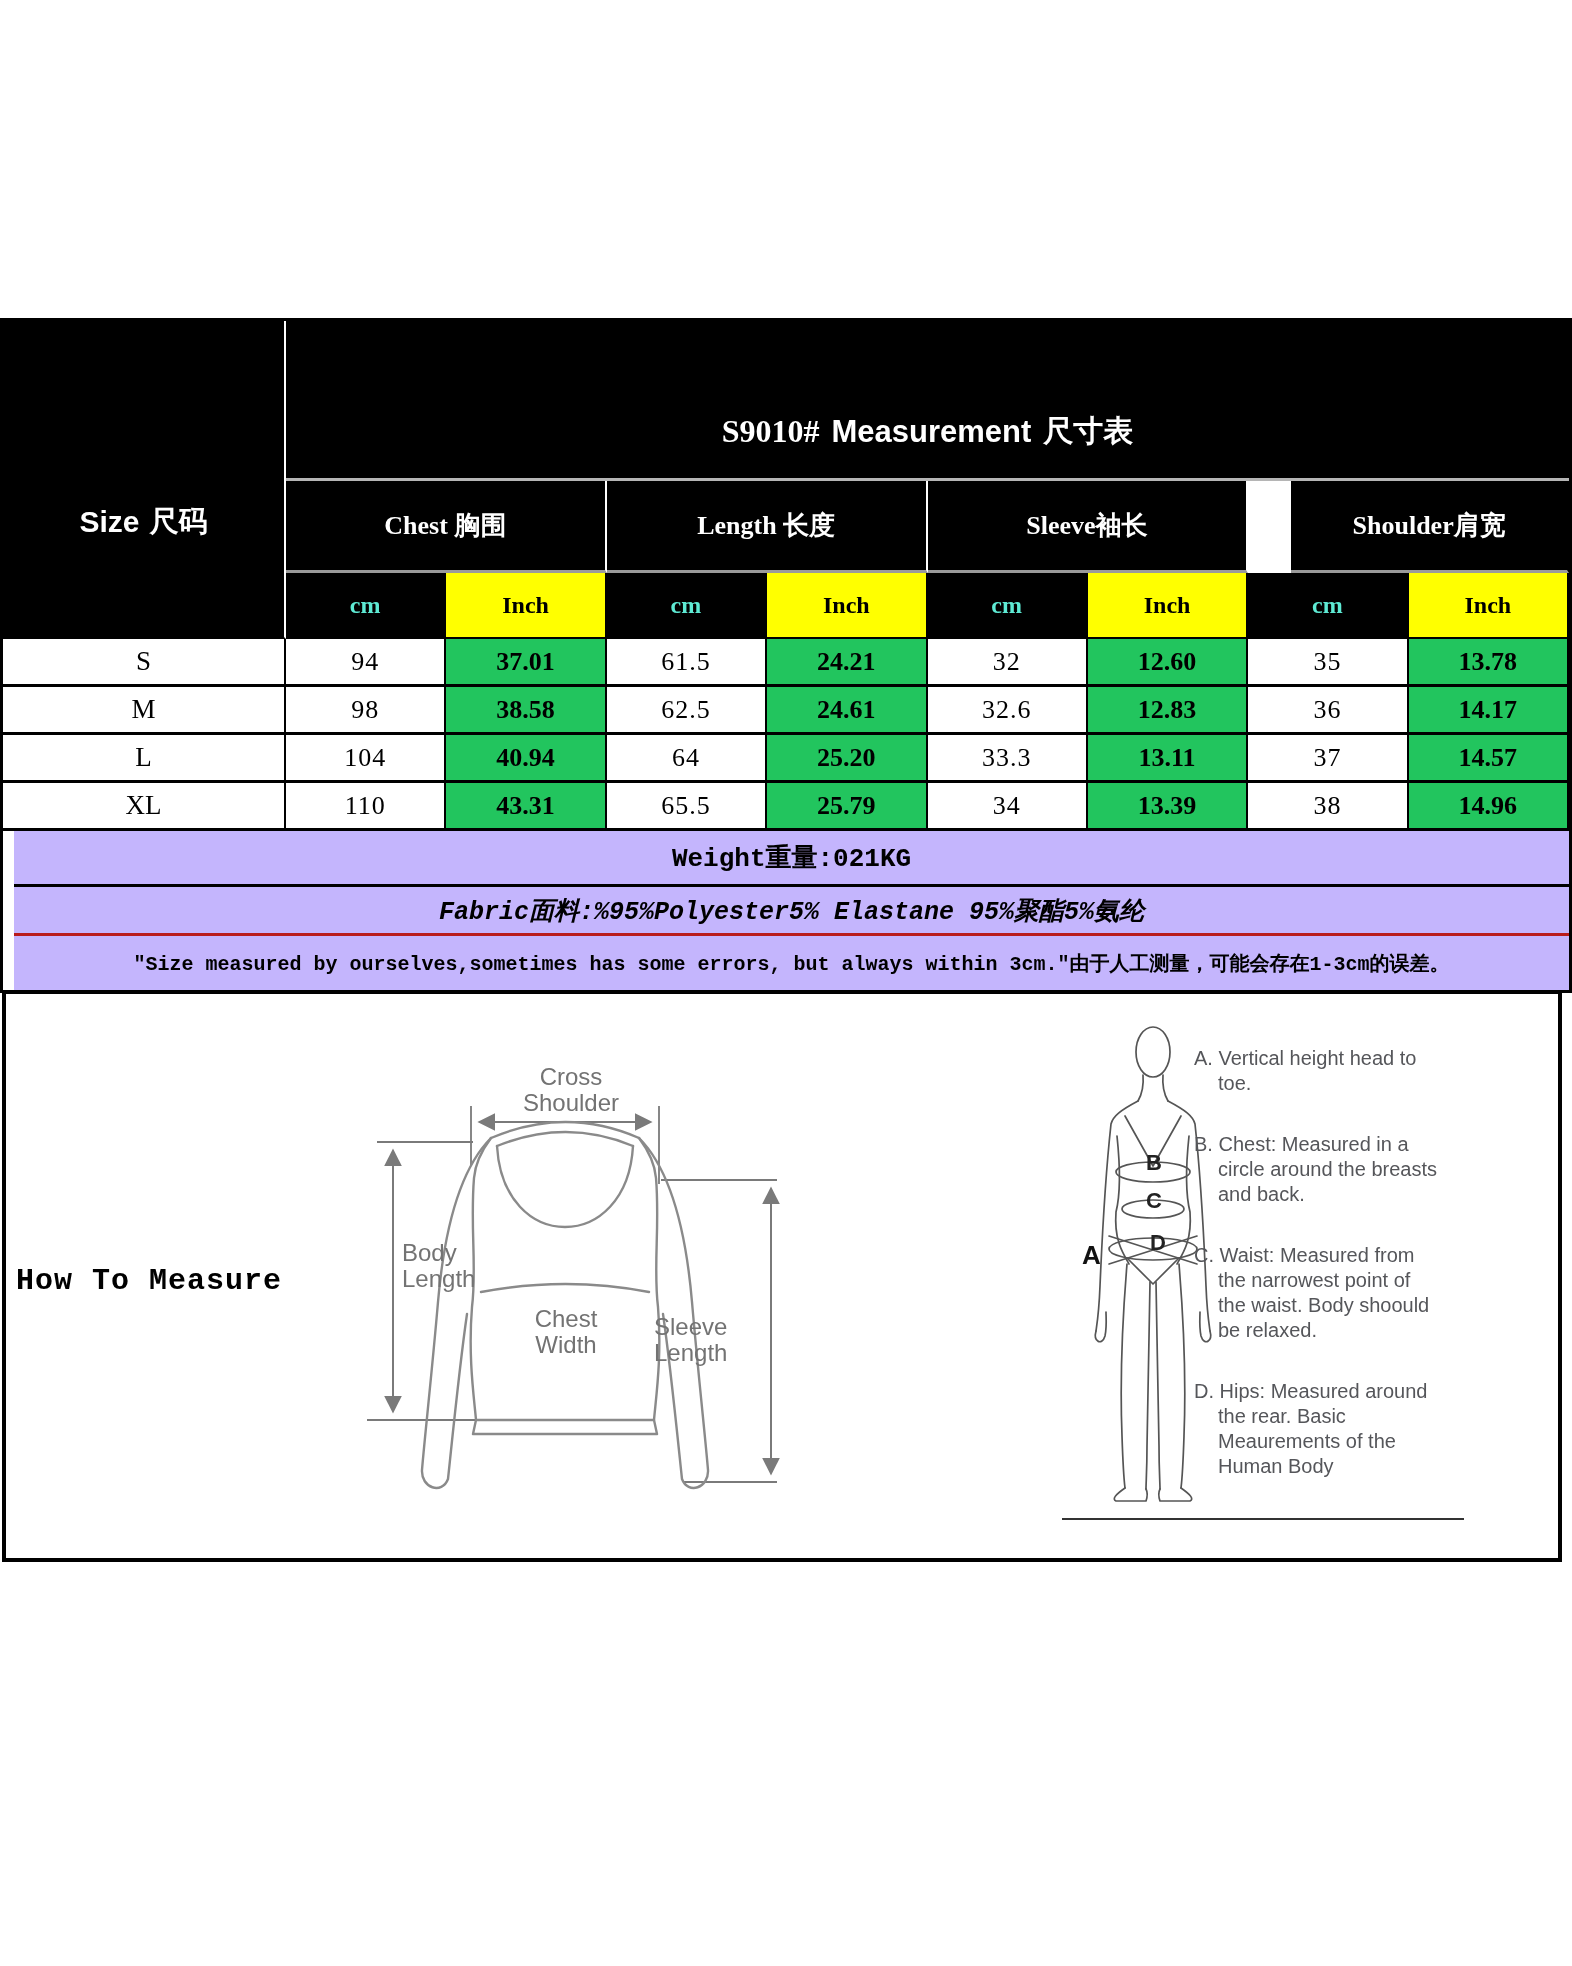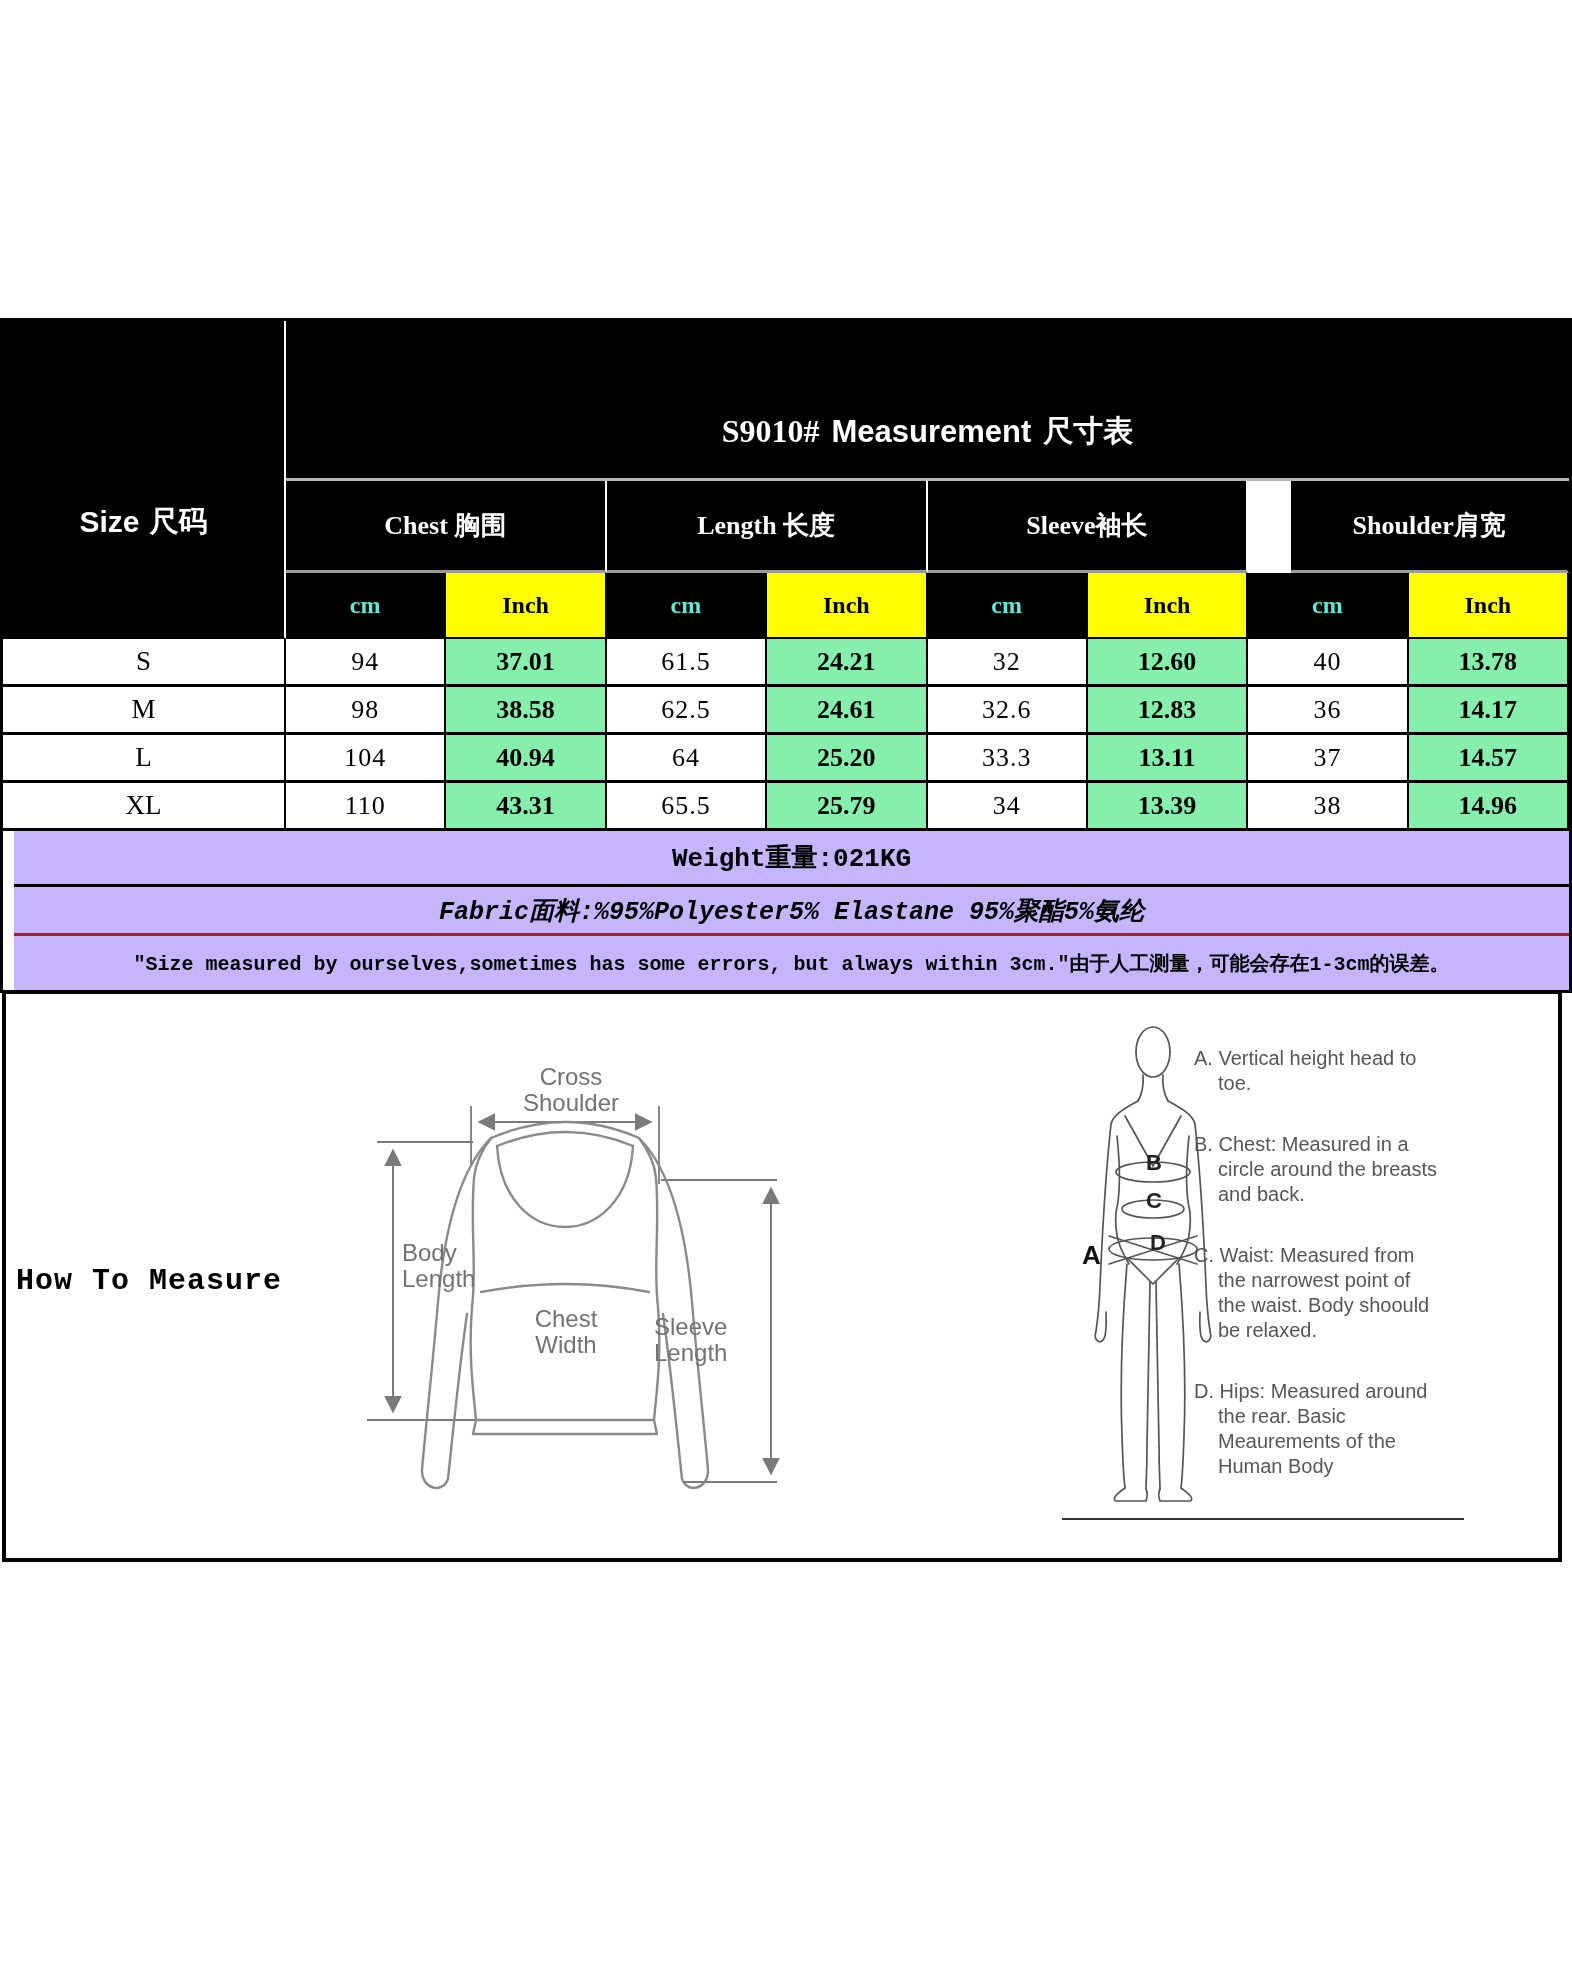--- a/index.html
+++ b/index.html
@@ -25,21 +25,21 @@
   .t-code{font-size:32px;font-weight:bold;}
   .t-word{font-family:"Liberation Sans",sans-serif;font-size:31px;font-weight:bold;}
   .t-cn{font-size:30px;font-weight:bold;}
   .grp{grid-row:2;font-size:26px;font-weight:bold;border-right:2px solid #fff;border-bottom:3px solid #9a9a9a;}
   .grp.last{border-right:2px solid #000;margin-left:43px;}
   .unit{grid-row:3;font-size:24px;font-weight:bold;}
   .unit.dark{background:#000;color:#5eead4;}
   .unit.yel{background:#ffff00;color:#000;}
   .ds{font-size:27px;background:#fff;}
   .dc{font-size:26px;background:#fff;letter-spacing:1px;}
-  .dy{font-size:26px;font-weight:bold;background:#86efac;}
+  .dy{font-size:26px;font-weight:bold;background:#22c55e;}
   .r4{border-bottom:3px solid #000;}
   .full{grid-column:1/10;border-right:none;background:#c4b5fd;margin-left:11px;}
   .weight-row{font-family:"Liberation Mono",monospace;font-size:26px;font-weight:bold;border-bottom:3px solid #000;}
   .fabric-row{font-family:"Liberation Mono",monospace;font-size:25px;font-weight:bold;border-bottom:3px solid #b91c1c;font-style:italic;}
   .note-row{font-family:"Liberation Mono",monospace;font-size:20px;font-weight:bold;border-bottom:none;white-space:nowrap;}
 
   
   .measure-box{position:absolute;left:2px;top:990px;width:1552px;height:564px;
                border:4px solid #000;background:#fff;box-sizing:content-box;}
   .htm-heading{position:absolute;left:10px;top:270px;font-family:"Liberation Mono",monospace;
@@ -92,21 +92,21 @@
     <div class="cell unit dark" style="grid-column:8">cm</div>
     <div class="cell unit yel" style="grid-column:9">Inch</div>
 
     <div class="cell ds r4">S</div>
     <div class="cell dc r4">94</div>
     <div class="cell dy r4">37.01</div>
     <div class="cell dc r4">61.5</div>
     <div class="cell dy r4">24.21</div>
     <div class="cell dc r4">32</div>
     <div class="cell dy r4">12.60</div>
-    <div class="cell dc r4">40</div>
+    <div class="cell dc r4">35</div>
     <div class="cell dy r4">13.78</div>
 
     <div class="cell ds r4">M</div>
     <div class="cell dc r4">98</div>
     <div class="cell dy r4">38.58</div>
     <div class="cell dc r4">62.5</div>
     <div class="cell dy r4">24.61</div>
     <div class="cell dc r4">32.6</div>
     <div class="cell dy r4">12.83</div>
     <div class="cell dc r4">36</div>

